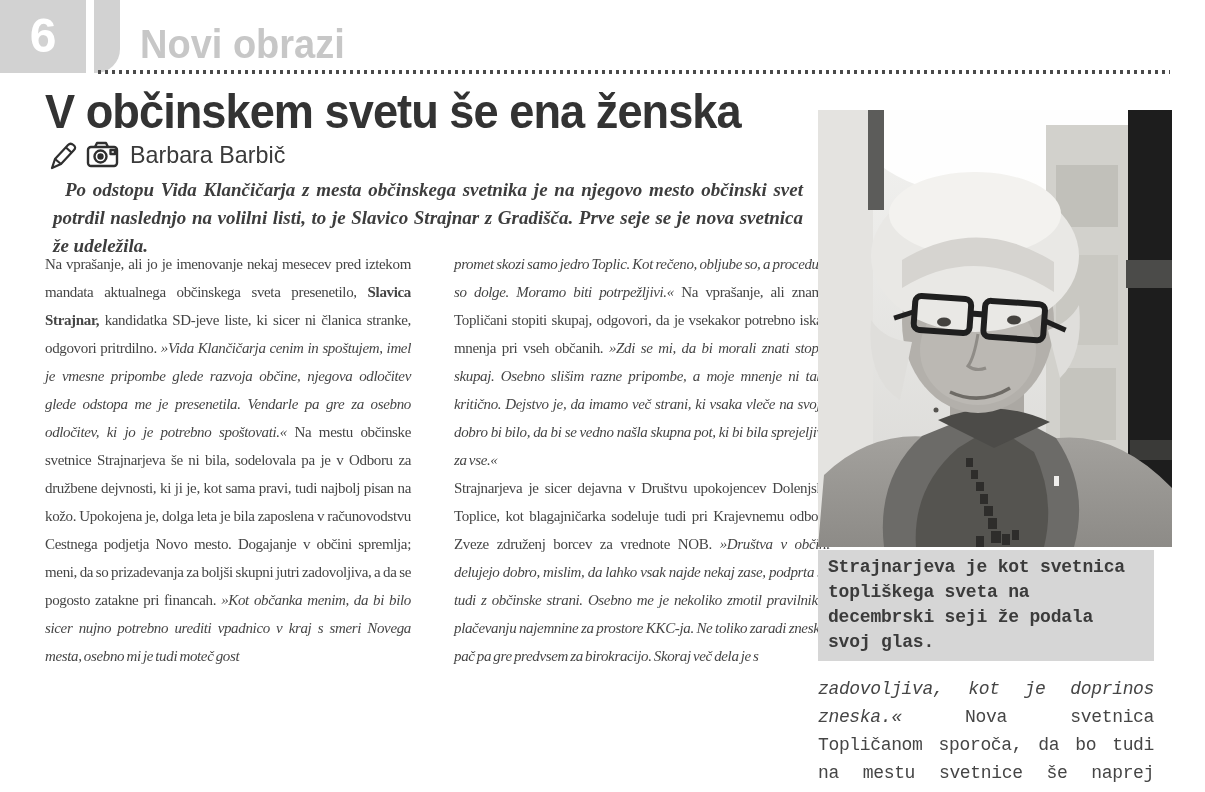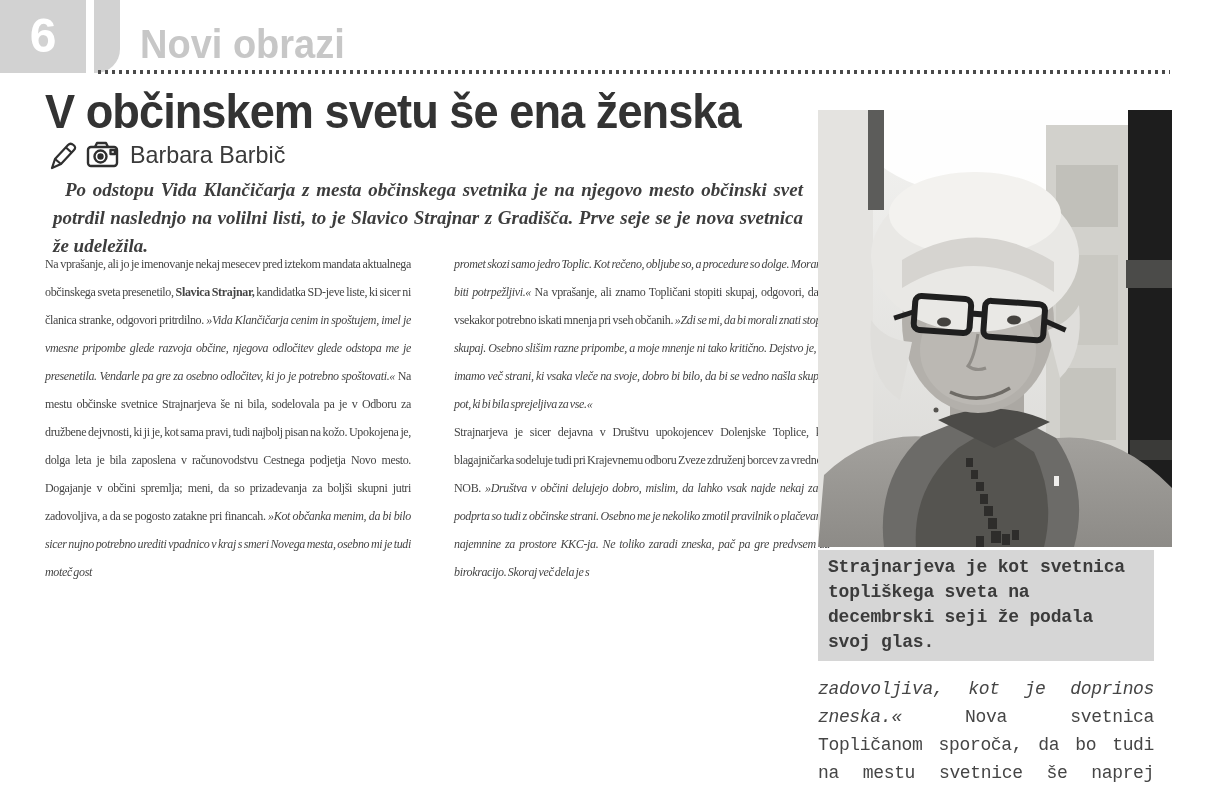--- a/index.html
+++ b/index.html
@@ -36,21 +36,21 @@
     transform:scaleX(0.97);transform-origin:left;
   }
   .lead{
     position:absolute;left:53px;top:176px;width:750px;
     font-weight:bold;font-style:italic;font-size:19px;line-height:28px;color:#3d3d3d;
     text-indent:12px;text-align:justify;
   }
   
   .bodycol{
     position:absolute;top:250px;text-align:justify;
-    font-size:12px;line-height:28px;color:#454545;
+    font-size:15px;line-height:28px;color:#454545;
     letter-spacing:-0.35px;word-spacing:-1.2px;
   }
   .bodycol p{margin:0;}
   .col1{left:45px;width:366px;}
   .col2{left:454px;width:376px;}
   .seg-n{font-style:normal;font-weight:normal;}
   .seg-b{font-weight:bold;}
   .seg-i{font-style:italic;}
   
   .rightcol{position:absolute;left:818px;top:110px;width:336px;font-family:Liberation Mono, monospace;}

